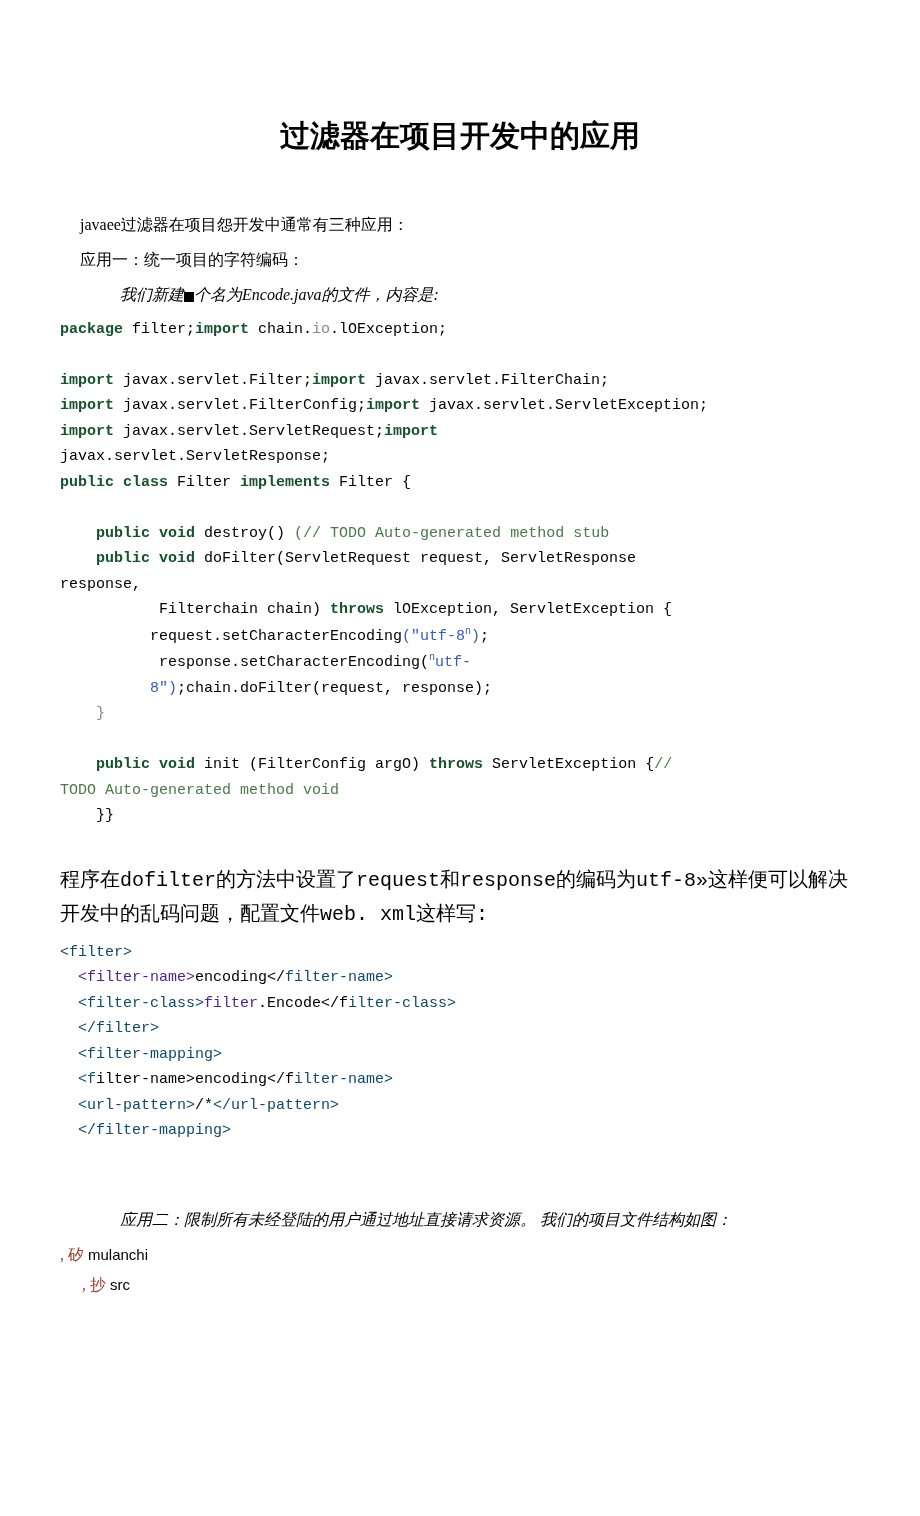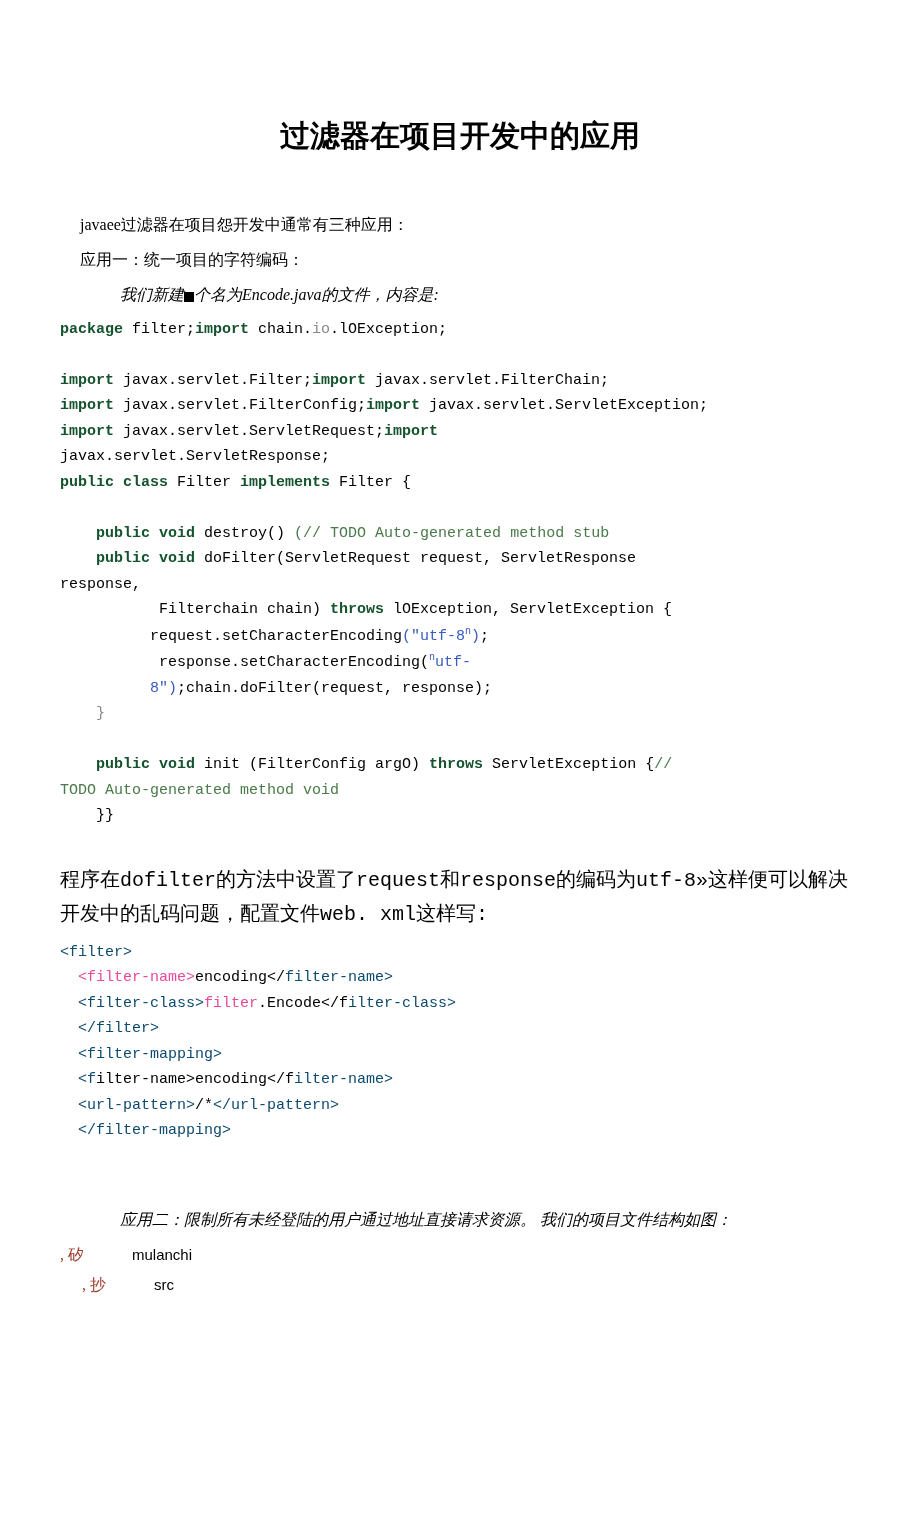--- a/index.html
+++ b/index.html
@@ -31,23 +31,23 @@
     font-size: 15px;
     line-height: 1.7;
     white-space: pre-wrap;
     margin: 0;
   }
   .kw { color: #14532d; font-weight: bold; }
   .gray { color: #888; }
   .comment { color: #4a7a4a; }
   .str { color: #3a5bbf; }
   .tag { color: #0c4a6e; }
-  .xml-gray { color: #ec4899; }
+  .xml-gray { color: #4c1d95; }
   .tree-red { color: #a04030; font-family: "SimSun", serif; }
-  .tree-text { font-family: Arial, sans-serif; font-size: 15px; margin-left: 44px; }
+  .tree-text { font-family: Arial, sans-serif; font-size: 15px; }
   .tree-row { margin: 2px 0; }
   .black-box { display: inline-block; width: 10px; height: 10px; background: #000; vertical-align: middle; }
 </style>
 </head>
 <body>
 
 
 
 <h1>过滤器在项目开发中的应用</h1>
 

